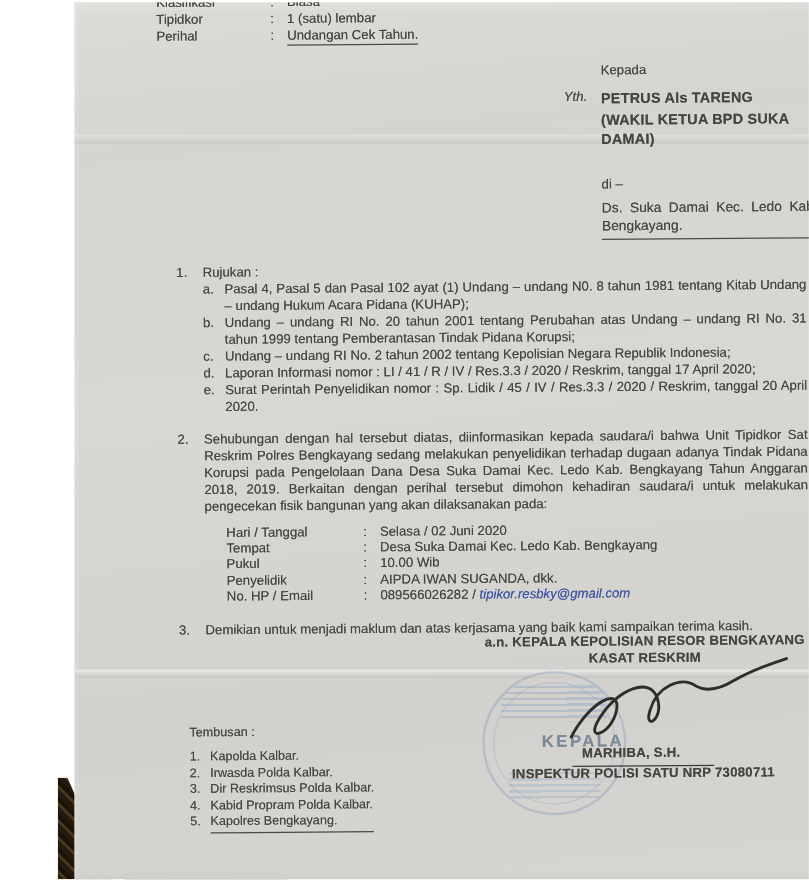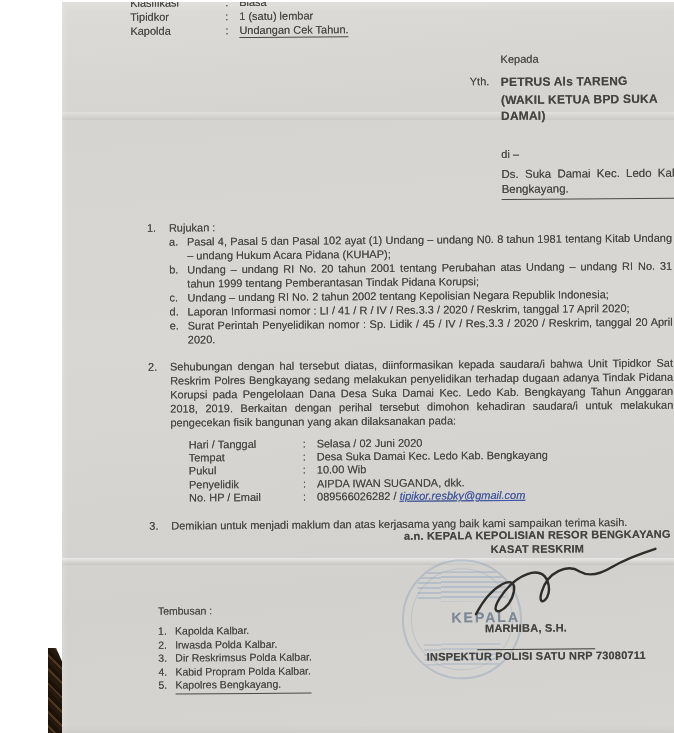--- a/index.html
+++ b/index.html
@@ -30,21 +30,21 @@
   .meta-row{display:flex;}
   .m-label{width:95px;}
   .m-colon{width:14px;}
   .m-value{flex:1;}
   .u{border-bottom:1px solid #4a4a45;padding-bottom:1px;}
 
   
   .recipient{position:absolute;left:410px;top:52px;width:216px;}
   .r-kepada{margin-left:31px;}
   .r-yth{display:flex;margin-top:8px;}
-  .r-yth-label{width:31px;}
+  .r-yth-label{width:31px;font-style:italic;}
   .r-name{font-weight:bold;font-size:12px;letter-spacing:.2px;}
   .r-title{margin-left:31px;margin-top:3px;width:170px;font-weight:bold;font-size:12px;letter-spacing:.2px;line-height:1.3;}
   .r-di{margin-left:31px;margin-top:24px;}
   .r-addr{margin-left:31px;margin-top:5px;width:180px;text-align:justify;font-size:11.5px;
     border-bottom:1.4px solid #4a4a45;padding-bottom:2px;}
 
   
   .bodylist{position:absolute;left:86px;top:218px;width:525px;}
   .item-row{display:flex;margin-bottom:2px;}
   .i-num{width:22px;flex:none;}
@@ -55,36 +55,36 @@
   .para{text-align:justify;}
   .item2{margin-top:13px;}
   .item3{margin-top:14px;}
 
   
   .details{margin:8px 0 0 18px;}
   .detail-row{display:flex;line-height:1.22;}
   .d-label{width:114px;flex:none;}
   .d-colon{width:14px;flex:none;}
   .d-value{flex:1;}
-  .email-link{color:#3a56b4;font-style:italic;text-decoration:underline;}
+  .email-link{color:#3a56b4;font-style:italic;}
 
   
   .sigblock{position:absolute;left:321px;top:528px;width:306px;text-align:center;font-weight:bold;letter-spacing:.2px;}
   .stamp{position:absolute;left:338px;top:558px;width:116px;height:116px;border-radius:50%;
     border:2px solid rgba(122,148,184,.4);overflow:hidden;opacity:.85;}
   .stamp-inner{position:absolute;left:7px;top:7px;right:7px;bottom:7px;border-radius:50%;border:1px solid rgba(122,148,184,.3);}
   .stamp-hatch{position:absolute;left:14px;top:10px;right:14px;height:30px;
     background:repeating-linear-gradient(to bottom,rgba(120,150,190,.38) 0 2px,transparent 2px 5px);}
   .stamp-word{position:absolute;left:0;top:48px;width:100%;text-align:right;font-weight:bold;
     font-size:14px;letter-spacing:2px;color:rgba(108,138,178,.55);}
   .stamp-hatch2{position:absolute;left:20px;bottom:12px;right:20px;height:22px;
     background:repeating-linear-gradient(to bottom,rgba(120,150,190,.3) 0 2px,transparent 2px 5px);}
   .signature-svg{position:absolute;left:398px;top:545px;width:200px;height:88px;}
   .nameblock{position:absolute;left:316px;top:621px;width:312px;text-align:center;font-weight:bold;letter-spacing:.2px;}
-  .sig-name{display:inline-block;border-bottom:1.4px solid #3c3b36;padding:0 28px 13px 8px;}
+  .sig-name{display:inline-block;border-bottom:1.4px solid #3c3b36;padding:0 28px 2px 8px;}
 
   
   .tembusan{position:absolute;left:94px;top:601px;width:220px;font-size:10.5px;}
   .t-items{margin-top:7px;}
   .t-row{display:flex;line-height:1.28;}
   .t-num{width:17px;flex:none;}
   .t-last .t-text{border-bottom:1.3px solid #4a4a45;padding-bottom:1px;padding-right:30px;}
 </style>
 </head>
 <body>
@@ -105,21 +105,21 @@
           <span class="m-label">Klasifikasi</span>
           <span class="m-colon">:</span>
           <span class="m-value">Biasa</span>
         </div>
         <div class="meta-row">
           <span class="m-label">Tipidkor</span>
           <span class="m-colon">:</span>
           <span class="m-value">1 (satu) lembar</span>
         </div>
         <div class="meta-row">
-          <span class="m-label">Kapolda</span>
+          <span class="m-label">Perihal</span>
           <span class="m-colon">:</span>
           <span class="m-value"><span class="u">Undangan Cek Tahun.</span></span>
         </div>
       </div>
 
       <div class="recipient">
         <div class="r-kepada">Kepada</div>
         <div class="r-yth">
           <span class="r-yth-label">Yth.</span>
           <span class="r-name">PETRUS Als TARENG</span>

